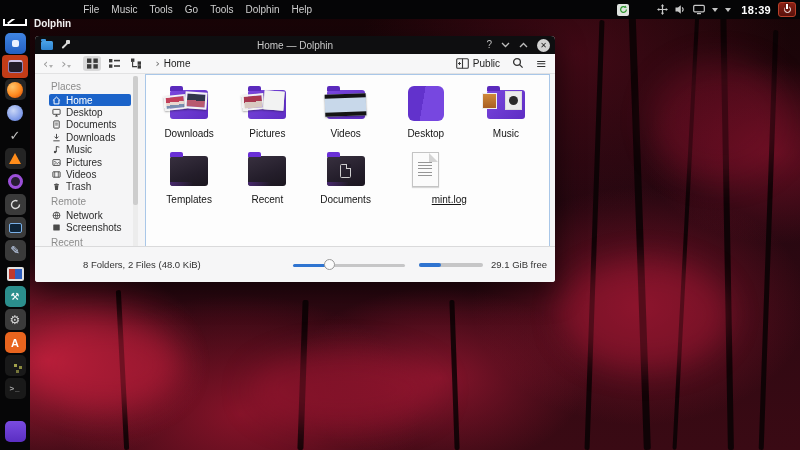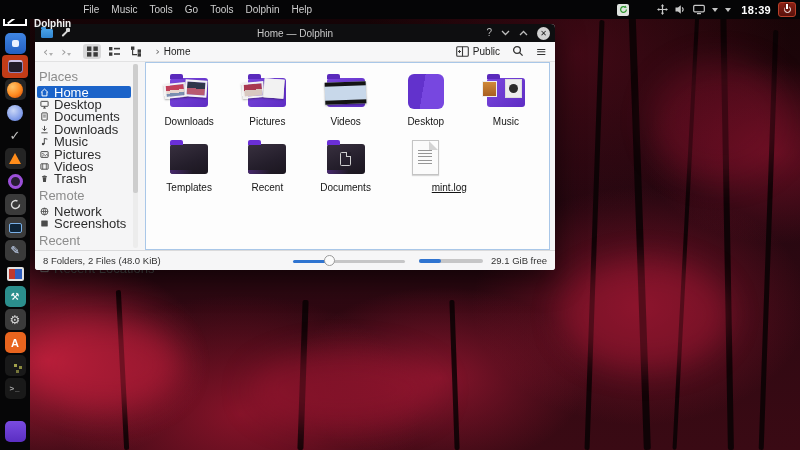--- a/index.html
+++ b/index.html
@@ -59,21 +59,21 @@
   .g-screen { width:13px; height:10px; border:1.5px solid #7ab0e8; border-radius:2px; background:#0e2438; }
   .g-pencil { color:#cfe0ff; font-size:11px; }
   .g-photos { width:17px; height:14px; border-radius:2px; background:linear-gradient(90deg,#c0392b 0 50%, #2e5fbf 50%); border:2px solid #e2e2e2; }
   .g-tools { color:#fff; font-size:10px; }
   .g-gear { color:#d8d8d8; font-size:12px; }
   .g-A { color:#fff; font-size:11px; font-weight:bold; }
   .g-spark { width:3px; height:3px; background:#a2a24c; box-shadow:5px 2px 0 #8a8a3e, 2px 6px 0 #76763a; }
   .g-term { color:#aaa; font-size:8px; font-weight:bold; letter-spacing:1px; }
 
   
-  .window { position:absolute; left:35px; top:24px; width:520px; height:246px; border-radius:4px 4px 3px 3px; box-shadow:0 10px 28px rgba(0,0,0,.6); z-index:20; background:#f5f5f6; }
+  .window { position:absolute; left:35px; top:36px; width:520px; height:246px; border-radius:4px 4px 3px 3px; box-shadow:0 10px 28px rgba(0,0,0,.6); z-index:20; background:#f5f5f6; }
   .titlebar { position:absolute; left:0; top:0; right:0; height:18px; background:#0e0e10; border-radius:4px 4px 0 0; display:flex; align-items:center; }
   .tb-left { display:flex; align-items:center; gap:6px; margin-left:6px; }
   .mini-folder { width:12px; height:9px; background:linear-gradient(#4aa3e8,#2f84d0); border-radius:1.5px; position:relative; }
   .mini-folder::before { content:""; position:absolute; left:0; top:-2px; width:5px; height:2px; background:#3f97de; border-radius:1px 1px 0 0; }
   .pin { width:12px; height:12px; position:relative; }
   .pin::before { content:""; position:absolute; left:2px; top:5px; width:9px; height:2.4px; background:#d8d8d8; border-radius:1px; transform:rotate(-45deg); }
   .pin::after { content:""; position:absolute; right:1px; top:1px; width:4px; height:4px; background:#d8d8d8; border-radius:1px; }
   .title { position:absolute; left:0; right:0; text-align:center; color:#c9c9c9; font-size:10px; }
   .tb-right { position:absolute; right:5px; display:flex; align-items:center; gap:9px; }
   .tb-btn { color:#bdbdbd; font-size:10px; line-height:1; display:flex; align-items:center; }
@@ -88,21 +88,21 @@
   .vbtn { width:18px; height:15px; border-radius:3px; display:flex; align-items:center; justify-content:center; }
   .vbtn.active { background:#d9d9da; }
   .crumb { display:flex; align-items:center; gap:4px; margin-left:10px; color:#222; }
   .crumb .c-chev { color:#666; font-size:11px; }
   .tool-right { position:absolute; right:8px; display:flex; align-items:center; gap:12px; color:#222; }
   .split-btn { display:flex; align-items:center; gap:4px; }
   .hamb { font-size:13px; color:#333; }
 
   
   .win-body { position:absolute; left:0; top:38px; right:0; bottom:20px; background:#f5f5f6; }
-  .sidebar { position:absolute; left:0; top:0; width:104px; bottom:0; padding:4px 0 0 2px; font-size:13px; color:#2c2c2c; }
+  .sidebar { position:absolute; left:0; top:0; width:104px; bottom:0; padding:4px 0 0 14px; font-size:10px; color:#2c2c2c; }
   .sec-title { color:#8c8c8c; margin:3px 0 2px 2px; }
   .side-item { display:flex; align-items:center; gap:5px; height:12.4px; padding-left:3px; border-radius:2px; margin-right:8px; white-space:nowrap; }
   .side-item.selected { background:#1b63c9; color:#fff; }
   .side-item svg { flex:none; }
   .sb-scroll { position:absolute; right:1px; top:2px; bottom:2px; width:5px; background:#ececec; border-radius:2px; }
   .sb-thumb { position:absolute; left:0; top:0; width:5px; height:70%; background:#cdcdcd; border-radius:2px; }
 
   .view { position:absolute; left:110px; top:0; right:5px; bottom:0; background:#fdfdfd; border:1px solid #a9c7e8; }
   .file-grid { position:absolute; left:4px; top:6px; right:4px; display:grid; grid-template-columns:repeat(5,1fr); row-gap:8px; }
   .fi { display:flex; flex-direction:column; align-items:center; }
@@ -125,21 +125,21 @@
   .df { position:absolute; left:8px; top:9px; width:38px; height:30px; border-radius:3px; background:linear-gradient(160deg,#38303f,#241e2b 60%,#1b161f); }
   .df::before { content:""; position:absolute; left:0; top:-4px; width:13px; height:5px; border-radius:2px 2px 0 0; background:#6a2fd6; }
   .df::after { content:""; position:absolute; left:0; bottom:0; width:60%; height:4px; border-radius:0 0 3px 3px; background:linear-gradient(90deg,#47286e,rgba(42,32,56,0)); }
   .doc-glyph { position:absolute; left:21px; top:17px; width:11px; height:14px; border:1.3px solid #cfcfcf; border-radius:1.5px; }
   .doc-glyph::after { content:""; position:absolute; right:-1.3px; top:-1.3px; width:4px; height:4px; background:#241e2b; border-left:1.3px solid #cfcfcf; border-bottom:1.3px solid #cfcfcf; }
   .log { position:absolute; left:13px; top:5px; width:27px; height:35px; background:#fbfbfb; border:1px solid #c4c4c4; box-shadow:0 1px 1px rgba(0,0,0,.15); }
   .log .fold { position:absolute; right:0; top:0; width:0; height:0; border-bottom:9px solid #d4d4d4; border-right:9px solid #fdfdfd; }
   .log .lines { position:absolute; left:5px; top:9px; width:14px; height:14px; background:repeating-linear-gradient(180deg,#969696 0 1px,transparent 1px 3.2px); }
 
   
-  .statusbar { position:absolute; left:0; bottom:0; right:0; height:20px; background:#f6f6f7; border-top:1px solid #dadadb; border-radius:0 0 3px 3px; display:flex; align-items:center; font-size:9.5px; color:#333; }
+  .statusbar { position:absolute; left:0; bottom:0; right:0; height:36px; background:#f6f6f7; border-top:1px solid #dadadb; border-radius:0 0 3px 3px; display:flex; align-items:center; font-size:9.5px; color:#333;padding-left:40px; }
   .sb-summary { margin-left:8px; flex:none; }
   .sb-spacer { flex:1; }
   .slider { position:relative; width:112px; height:11px; flex:none; }
   .slider .tr-l { position:absolute; left:0; top:4.5px; width:37px; height:3px; border-radius:2px; background:#2f74d0; }
   .slider .tr-r { position:absolute; left:37px; top:4.5px; right:0; height:3px; border-radius:2px; background:#c6c6c7; }
   .slider .handle { position:absolute; left:31px; top:0; width:11px; height:11px; border-radius:50%; background:#fbfbfb; border:1px solid #9a9a9a; }
   .cap { position:relative; width:64px; height:4px; border-radius:2px; background:#c6c6c7; margin:0 8px 0 14px; flex:none; }
   .cap .fill { position:absolute; left:0; top:0; bottom:0; width:22px; border-radius:2px; background:#2f74d0; }
   .sb-free { margin-right:8px; flex:none; }
 </style>

